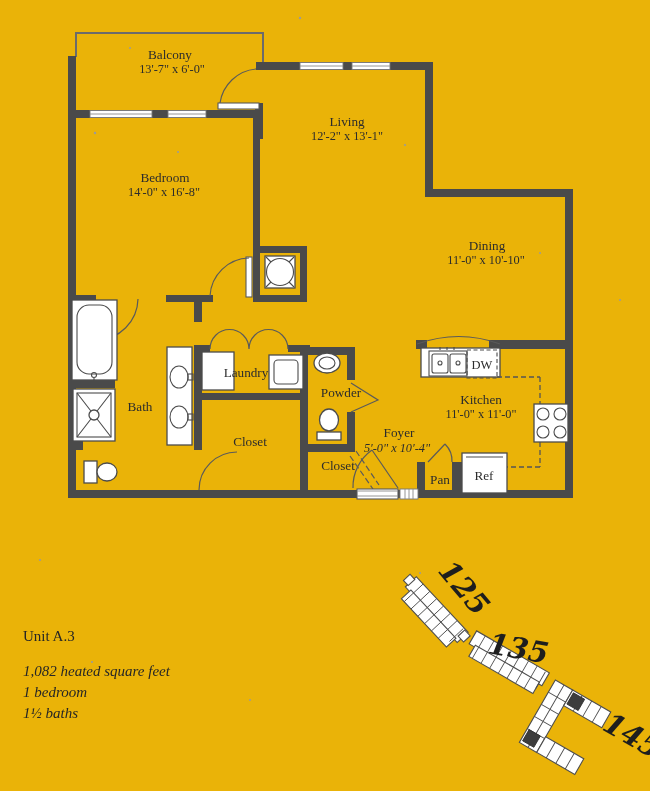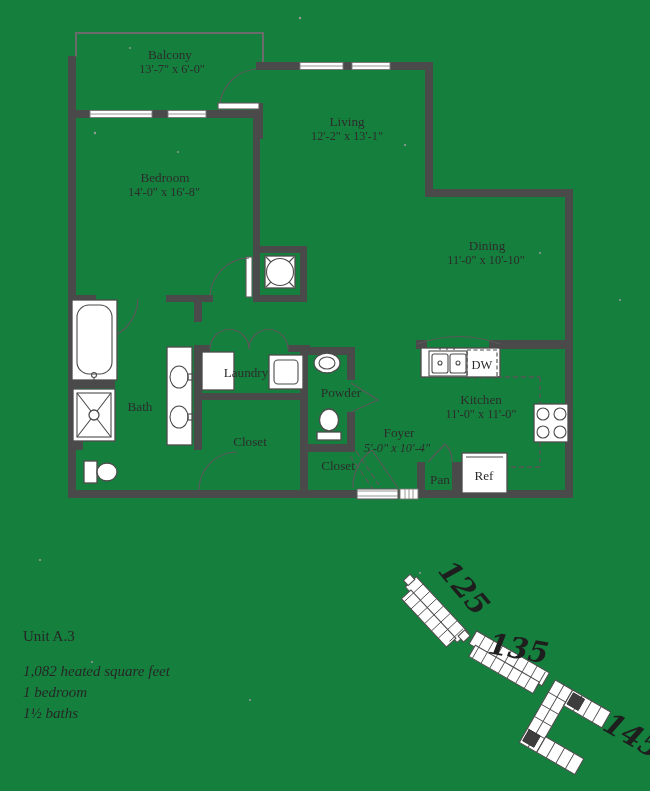--- a/index.html
+++ b/index.html
@@ -1,16 +1,16 @@
 <!DOCTYPE html>
 <html><head>
 <meta charset="utf-8">
 <style>
   html,body{margin:0;padding:0;background:#ffffff;}
-  #page{position:relative;width:650px;height:791px;background:#15803d;overflow:hidden;
+  #page{position:relative;width:650px;height:791px;background:#eab308;overflow:hidden;
         font-family:"Liberation Serif",serif;}
   svg{position:absolute;left:0;top:0;}
   .wall{fill:#4a4a4a;}
   .win{fill:#ffffff;stroke:#777777;stroke-width:0.9;}
   .winline{stroke:#8a8a8a;stroke-width:0.9;}
   .thinline{stroke:#6b6b6b;stroke-width:2;fill:none;}
   .door{stroke:#5a5a5a;stroke-width:1.2;fill:none;}
   .leaf{fill:#ffffff;stroke:#5a5a5a;stroke-width:1.1;}
   .fix{fill:#ffffff;stroke:#4c4c4c;stroke-width:1.3;}
   .fix2{fill:none;stroke:#4c4c4c;stroke-width:1.1;}

